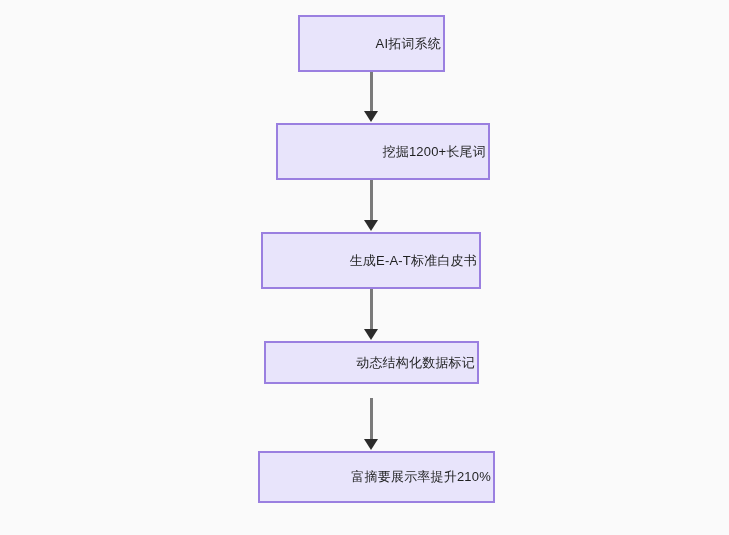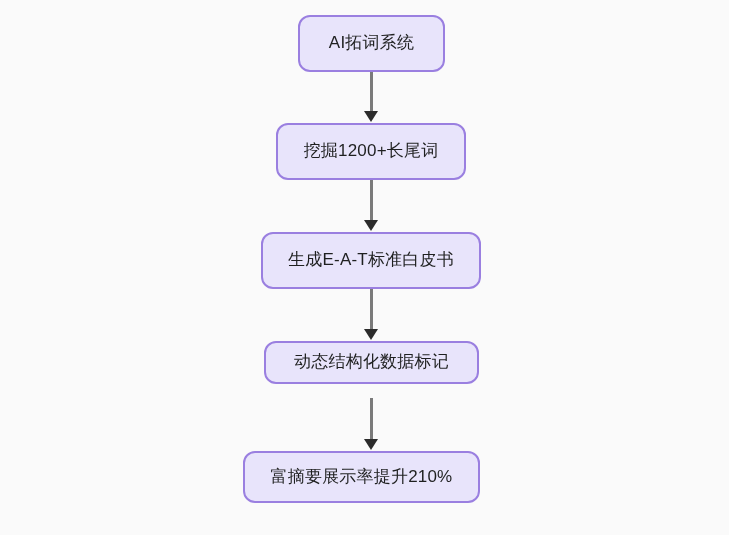--- a/index.html
+++ b/index.html
@@ -20,40 +20,40 @@
     width: 729px;
     height: 535px;
   }
 
   
   .node {
     position: absolute;
     box-sizing: border-box;
     background: #e8e4fb;
     border: 2px solid #9a7fe0;
-    border-radius: 12px;
+    border-radius: 0;
     display: flex;
     align-items: center;
-    justify-content: center;
+    justify-content: flex-end;
     color: #1f2020;
-    font-size: 17px;
+    font-size: 13px;
     line-height: 1.2;
     letter-spacing: 0.2px;
     white-space: nowrap;
   }
   .node-label {
     display: block;
     padding: 0 2px;
   }
 
   .node-1 { left: 298px; top: 15px;  width: 147px; height: 57px; }
-  .node-2 { left: 276px; top: 123px; width: 190px; height: 57px; }
+  .node-2 { left: 276px; top: 123px; width: 214px; height: 57px; }
   .node-3 { left: 261px; top: 232px; width: 220px; height: 57px; }
   .node-4 { left: 264px; top: 341px; width: 215px; height: 43px; }
-  .node-5 { left: 243px; top: 451px; width: 237px; height: 52px; }
+  .node-5 { left: 258px; top: 451px; width: 237px; height: 52px; }
 
   
   .edge {
     position: absolute;
     left: 370px;
     width: 3px;
     background: #7a7a7a;
   }
   .edge-1 { top: 72px;  height: 40px; }
   .edge-2 { top: 180px; height: 41px; }

